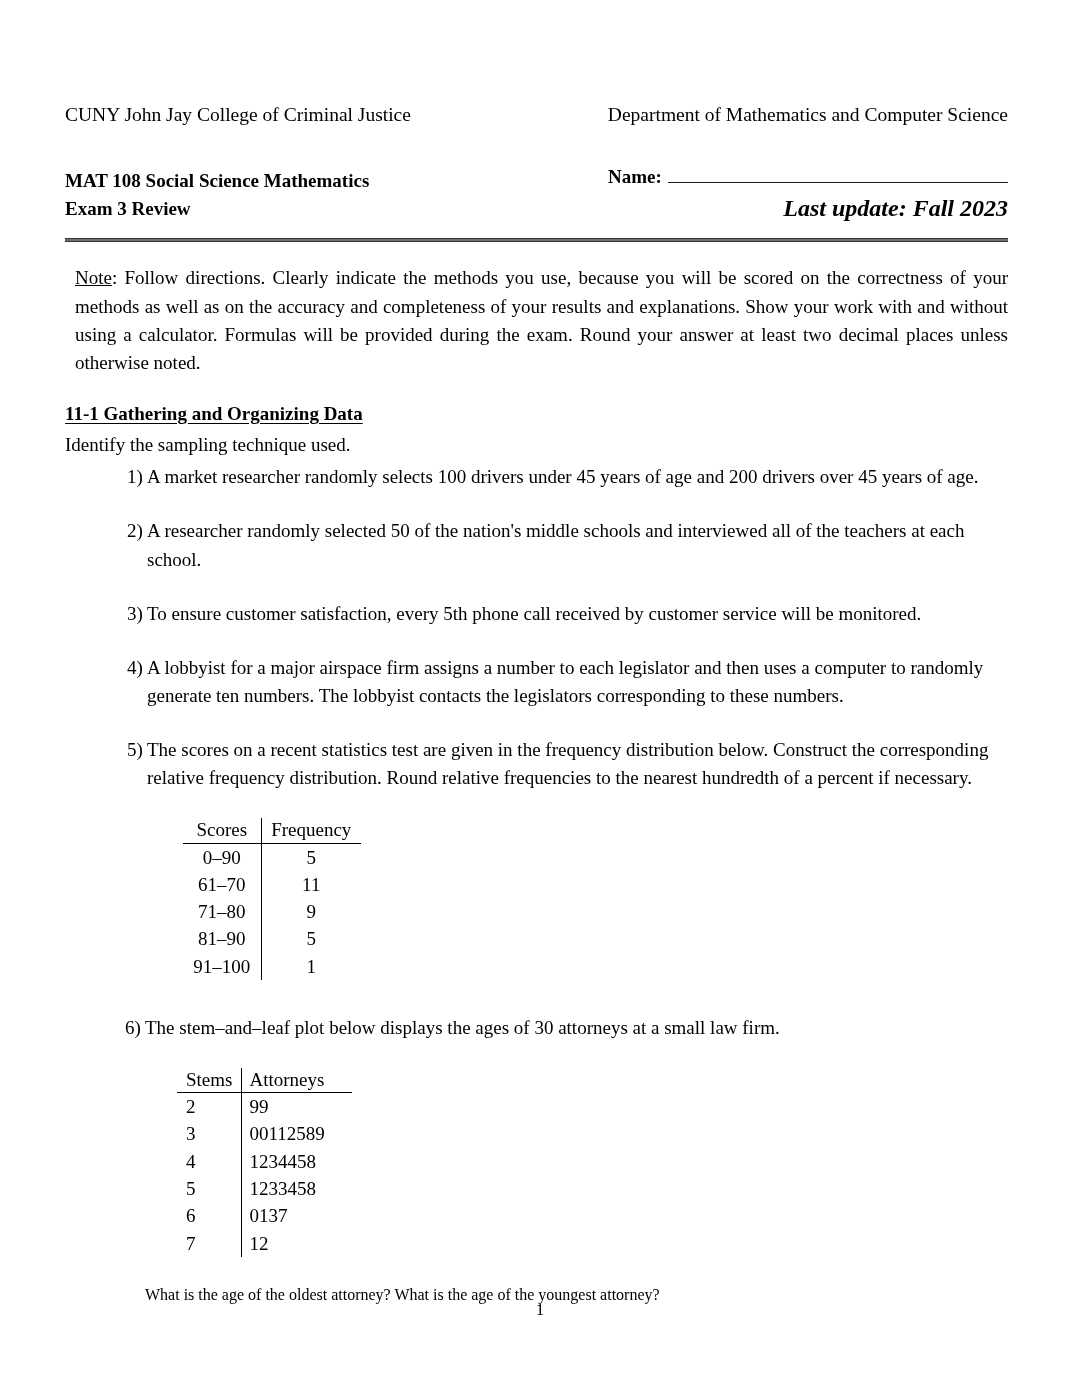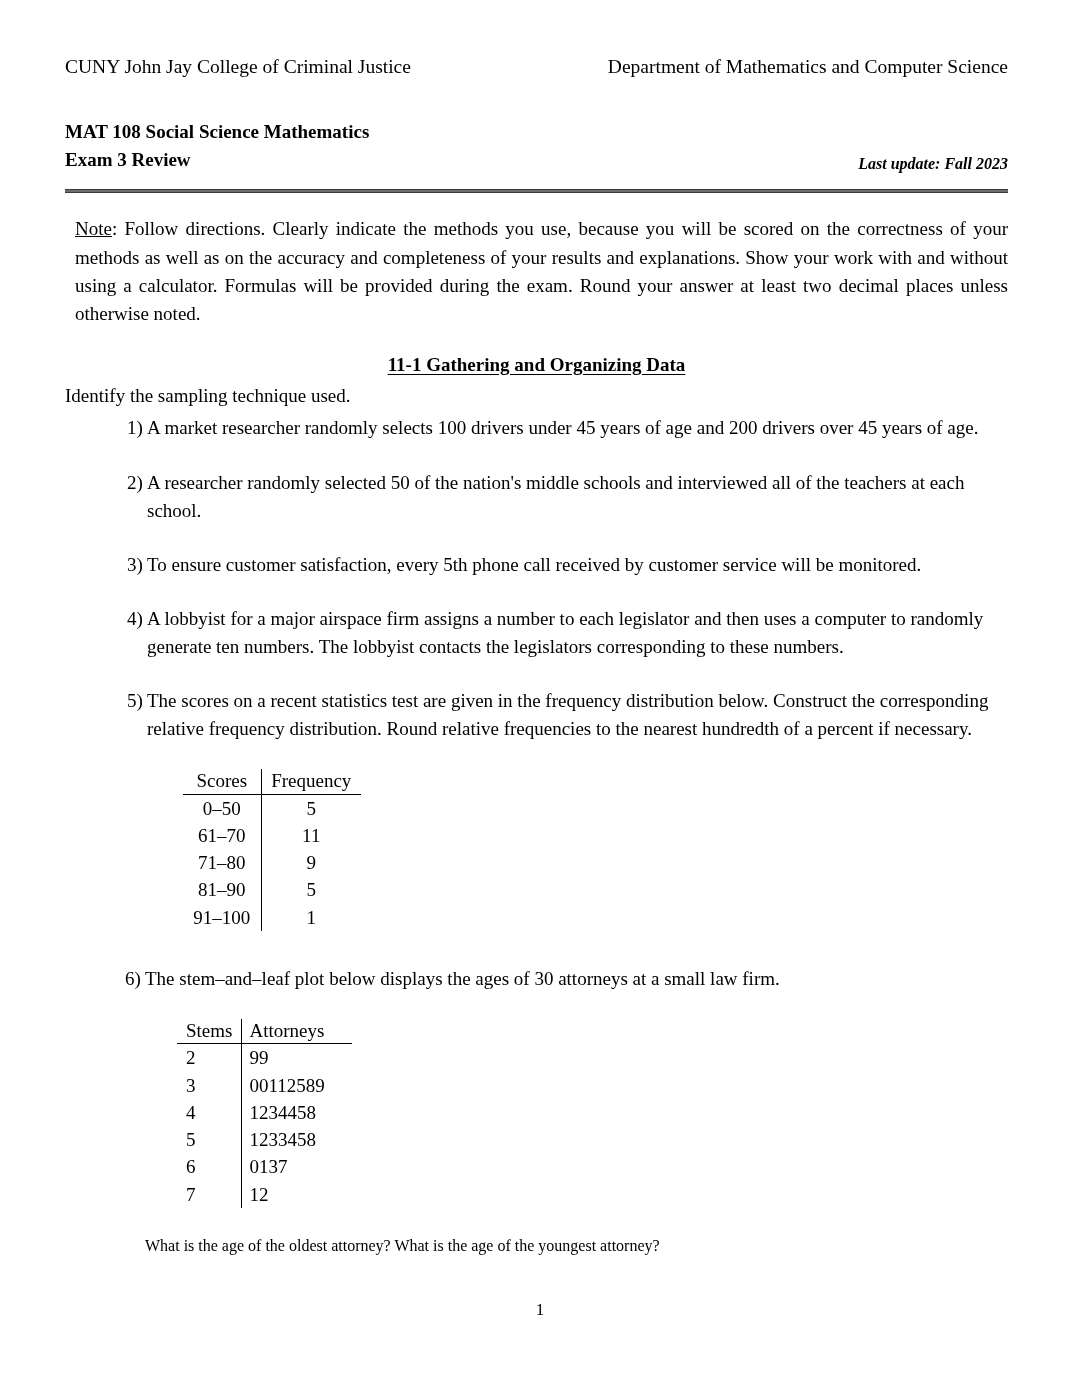--- a/index.html
+++ b/index.html
@@ -28,21 +28,21 @@
   
   .school-header {
     display: flex;
     justify-content: space-between;
     align-items: baseline;
     font-size: 19.5px;
     line-height: 1.2;
     margin-bottom: 40px;
   }
   .school-header .left  { white-space: nowrap; }
-  .school-header .right { white-space: nowrap; }
+  .school-header .right { white-space: nowrap; margin-top: 48px; }
 
   .course-block {
     display: flex;
     justify-content: space-between;
     align-items: flex-end;
     margin-bottom: 6px;
   }
   .course-left {
     font-size: 19px;
     font-weight: bold;
@@ -59,21 +59,21 @@
     font-weight: bold;
     white-space: nowrap;
   }
   .name-rule {
     flex: 1;
     border-bottom: 1.6px solid #1a1a1a;
     margin-left: 6px;
     height: 15px;
   }
   .last-update {
-    font-size: 16px;
+    font-size: 24px;
     font-weight: bold;
     font-style: italic;
     text-align: right;
     margin-top: 7px;
   }
 
   .header-rule {
     margin-top: 16px;
     height: 4px;
     border-top: 1.5px solid #3a3a3a;
@@ -97,21 +97,20 @@
   .short-answer {
     margin-top: 24px;
     font-size: 19px;
     font-weight: bold;
     letter-spacing: .3px;
   }
 
   
   .section-heading {
     margin-top: 26px;
-    text-align: center;
     font-size: 19px;
     font-weight: bold;
   }
   .section-heading span {
     text-decoration: underline;
     text-underline-offset: 3px;
   }
 
   .directive {
     margin-top: 6px;
@@ -210,20 +209,24 @@
     <div class="left">CUNY John Jay College of Criminal Justice</div>
     <div class="right">Department of Mathematics and Computer Science</div>
   </div>
 
   <div class="course-block">
     <div class="course-left">
       <div>MAT 108 Social Science Mathematics</div>
       <div>Exam 3 Review</div>
     </div>
     <div class="course-right">
+      <div class="name-row">
+        <span>Name:</span>
+        <span class="name-rule"></span>
+      </div>
       <div class="last-update">Last update: Fall 2023</div>
     </div>
   </div>
 
   <div class="header-rule"></div>
 
   <p class="note"><span class="label">Note</span><span>: Follow directions. Clearly indicate the methods you use, because you will be scored on the correctness of your methods as well as on the accuracy and completeness of your results and explanations. Show your work with and without using a calculator. Formulas will be provided during the exam. Round your answer at least two decimal places unless otherwise noted.</span></p>
 
 
   <div class="section-heading"><span>11-1 Gathering and Organizing Data</span></div>
@@ -261,21 +264,21 @@
   <div class="table-wrap">
     <table class="stat freq-table">
       <thead>
         <tr>
           <th class="c1">Scores</th>
           <th class="c2 sep-col">Frequency</th>
         </tr>
       </thead>
       <tbody>
         <tr>
-          <td class="c1">0–50</td>
+          <td class="c1">0–90</td>
           <td class="c2 sep-col">5</td>
         </tr>
         <tr>
           <td class="c1">61–70</td>
           <td class="c2 sep-col">11</td>
         </tr>
         <tr>
           <td class="c1">71–80</td>
           <td class="c2 sep-col">9</td>
         </tr>

